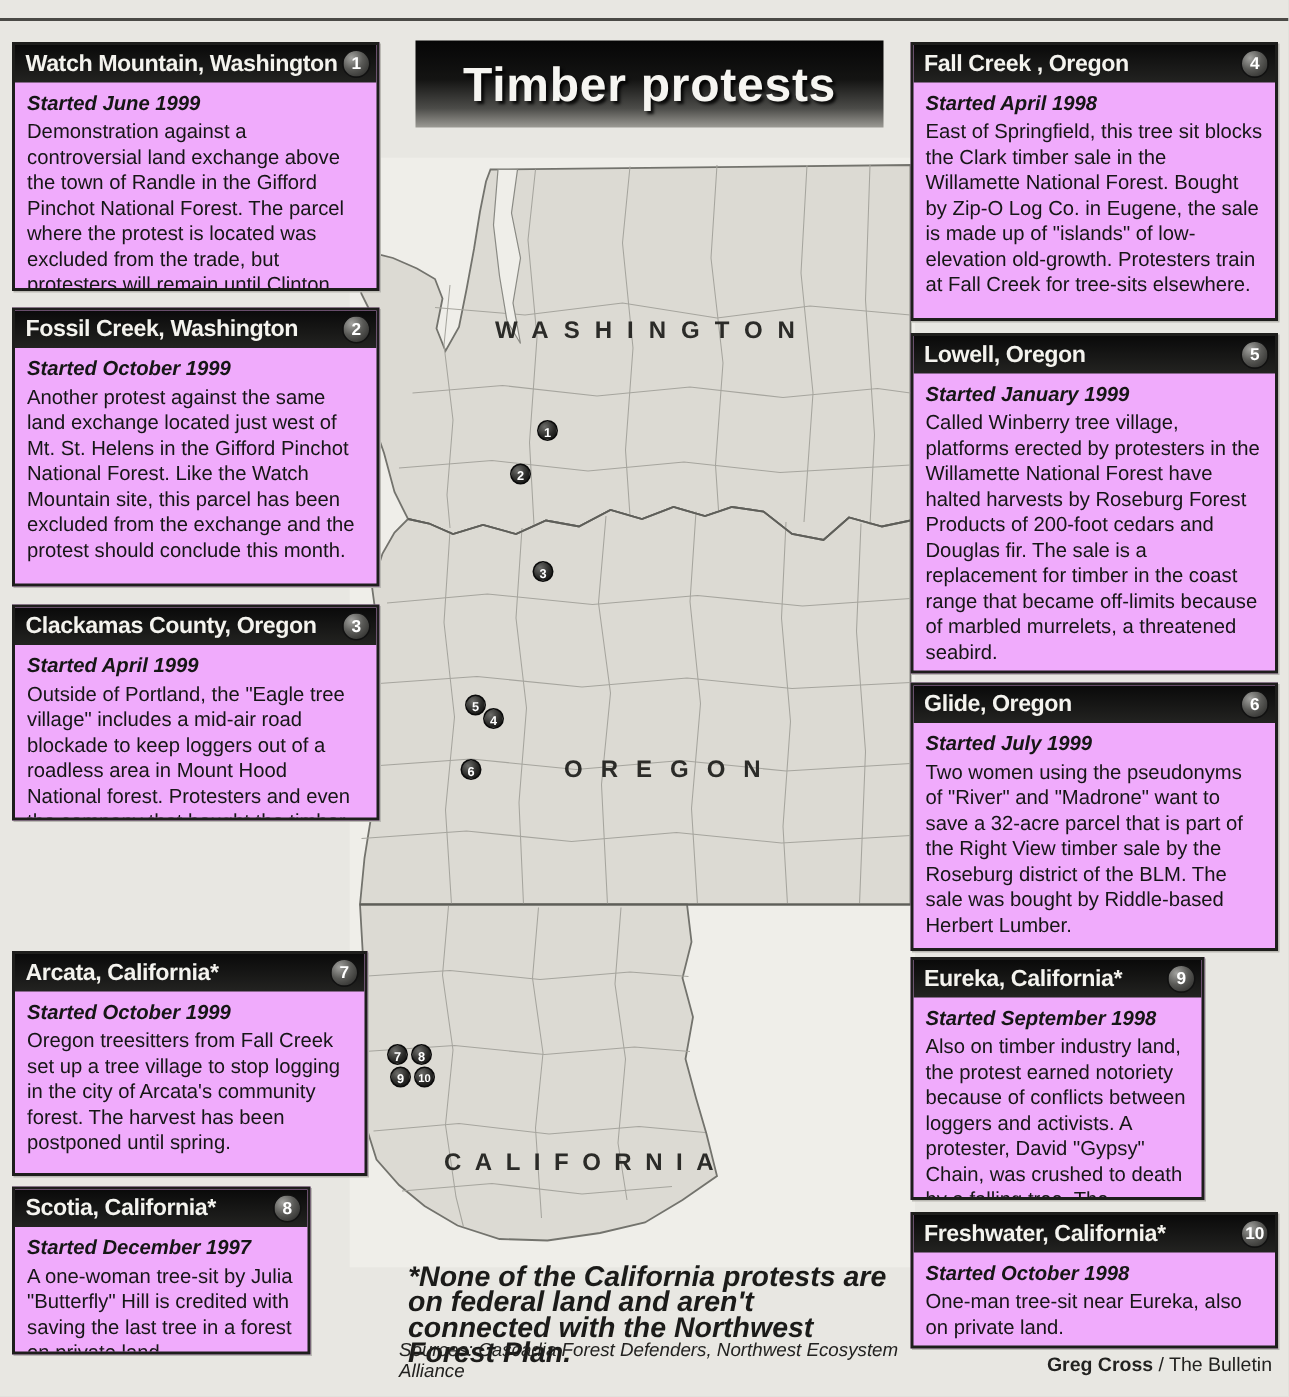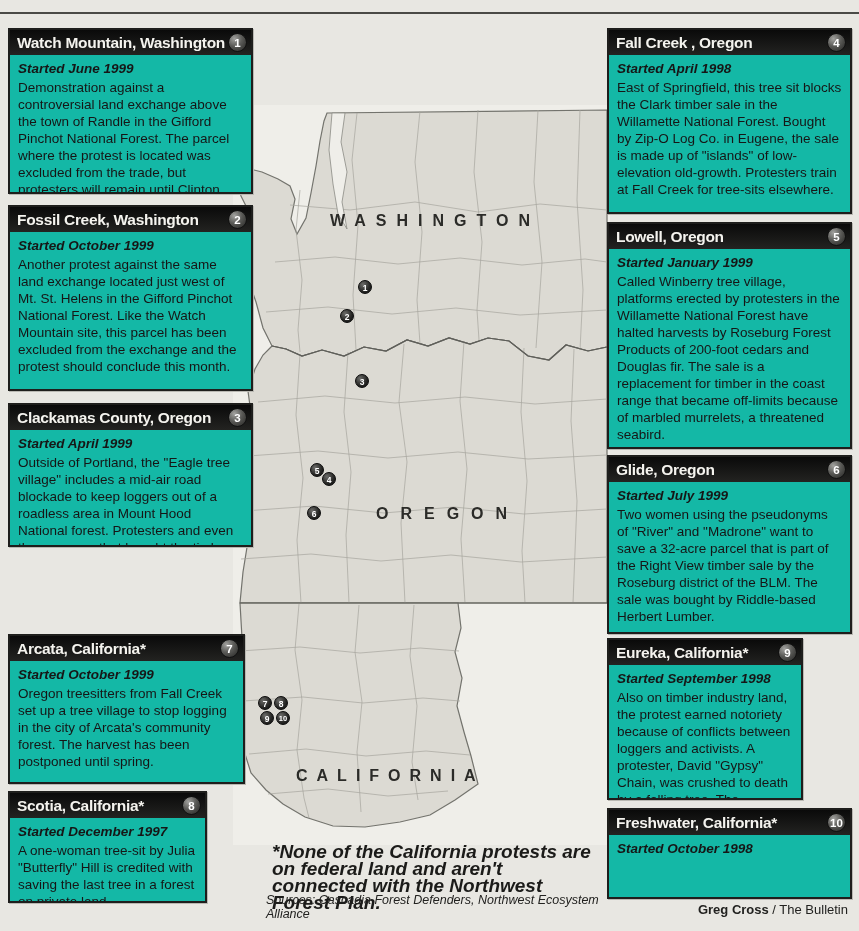--- a/index.html
+++ b/index.html
@@ -5,21 +5,21 @@
   html,body{margin:0;padding:0;}
   body{background:#cfcecb;font-family:"Liberation Sans",sans-serif;}
   #canvas{
     position:relative;width:859px;height:931px;margin:0 auto;
     background:#e8e7e2;overflow:hidden;color:#161616;
   }
   .toprule{position:absolute;left:0;top:12px;width:859px;height:2px;background:#4a4a46;}
   
   .callout{
     position:absolute;box-sizing:border-box;
-    background:#14b8a6;border:2px solid #1e1e1c;
+    background:#f0abfc;border:2px solid #1e1e1c;
     box-shadow:1px 1px 0 #b9b8b2;overflow:hidden;
   }
   .callout .hdr{
     position:relative;height:25px;background:linear-gradient(180deg,#0a0a0a,#232321);
     color:#f4f3ee;display:flex;align-items:center;padding:0 30px 0 7px;
   }
   .callout .hdr .hdr-title{
     font-weight:bold;font-size:15.5px;letter-spacing:-0.3px;white-space:nowrap;
   }
   .badge{
@@ -66,20 +66,23 @@
   }
   .credit .nm{font-weight:bold;}
 </style>
 </head>
 <body>
 
 <div id="canvas">
 
   <div class="toprule"></div>
 
+  <div class="banner">
+    <span>Timber protests</span>
+  </div>
 
   <svg id="map-svg" width="377" height="740" viewBox="233 105 377 740">
     <rect x="233" y="105" width="377" height="740" fill="#efeee9"></rect>
 
     <g fill="#dcdad3" stroke="#73736d" stroke-width="1.2">
       <path d="M327,113 L607,110 L607,347 L588,351 L566,345 L549,360 L528,356 L509,341 L488,338 L470,344 L449,338 L428,346 L407,340 L386,351 L364,347 L344,356 L322,350 L302,356 L286,349 L272,346 L263,328 L256,302 L249,282 L253,252 L245,232 L248,210 L241,196 L236,176 L242,167 L262,172 L278,179 L290,186 L295,199 L291,219 L297,234 L306,218 L311,193 L316,166 L320,141 L324,121 Z"></path>
       <path d="M272,346 L286,349 L302,356 L322,350 L344,356 L364,347 L386,351 L407,340 L428,346 L449,338 L470,344 L488,338 L509,341 L528,356 L549,360 L566,345 L588,351 L607,347 L607,603 L240,603 L243,572 L248,541 L245,512 L250,482 L247,452 L252,421 L248,391 L255,369 L263,355 Z"></path>
       <path d="M240,603 L458,603 L461,628 L455,652 L462,678 L457,706 L464,732 L471,756 L478,784 L455,800 L430,815 L400,822 L365,827 L333,826 L305,817 L283,804 L266,790 L251,773 L245,754 L237,729 L234,708 L240,688 L237,664 L242,638 Z"></path>
     </g>
 
@@ -233,20 +236,21 @@
     </div>
   </div>
 
   <div class="callout" style="left:607px;top:808px;width:245px;height:91px;">
     <div class="hdr">
       <span class="hdr-title">Freshwater, California*</span>
       <span class="badge">10</span>
     </div>
     <div class="bd">
       <div class="started">Started October 1998</div>
+      <div>One-man tree-sit near Eureka, also on private land.</div>
     </div>
   </div>
 
   <div class="footnote">*None of the California protests are on federal land and aren't connected with the Northwest Forest Plan.</div>
   <div class="sources">Sources: Cascadia Forest Defenders, Northwest Ecosystem Alliance</div>
   <div class="credit">
     <span class="nm">Greg Cross</span><span> / The Bulletin</span>
   </div>
 
 </div>

